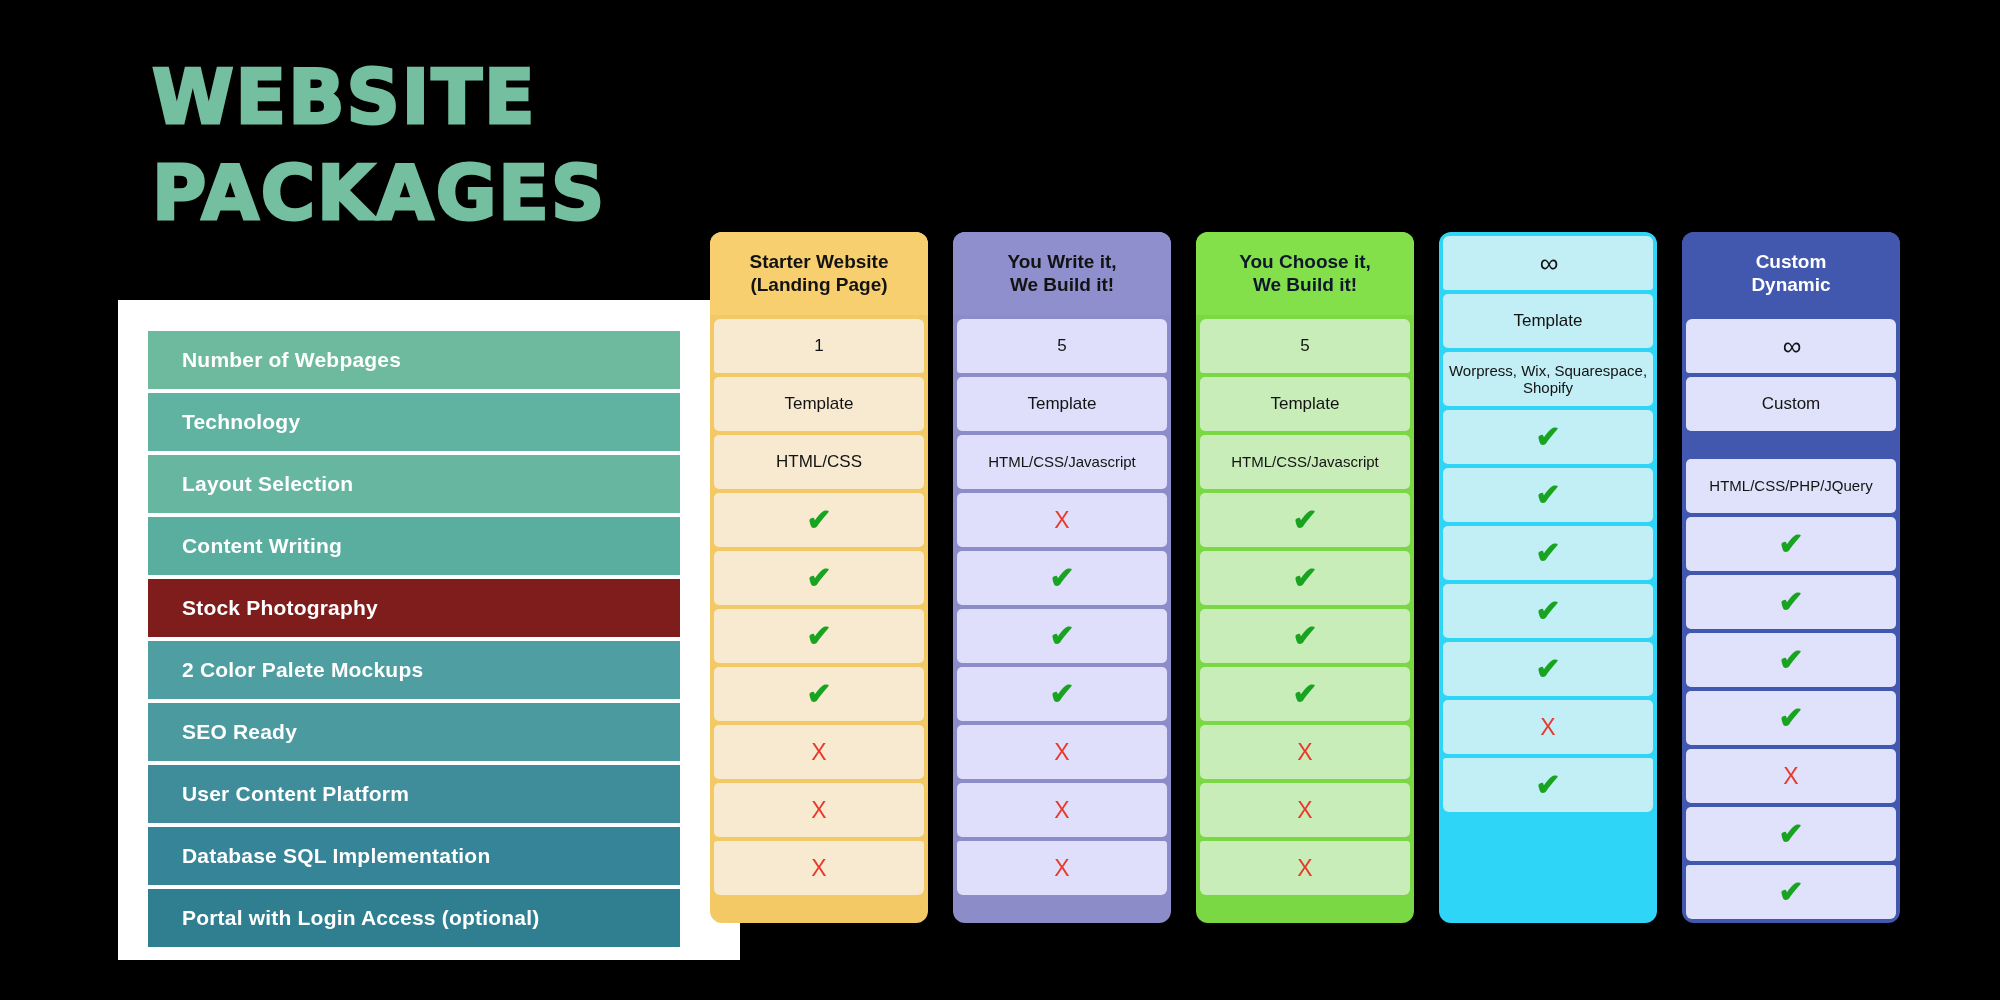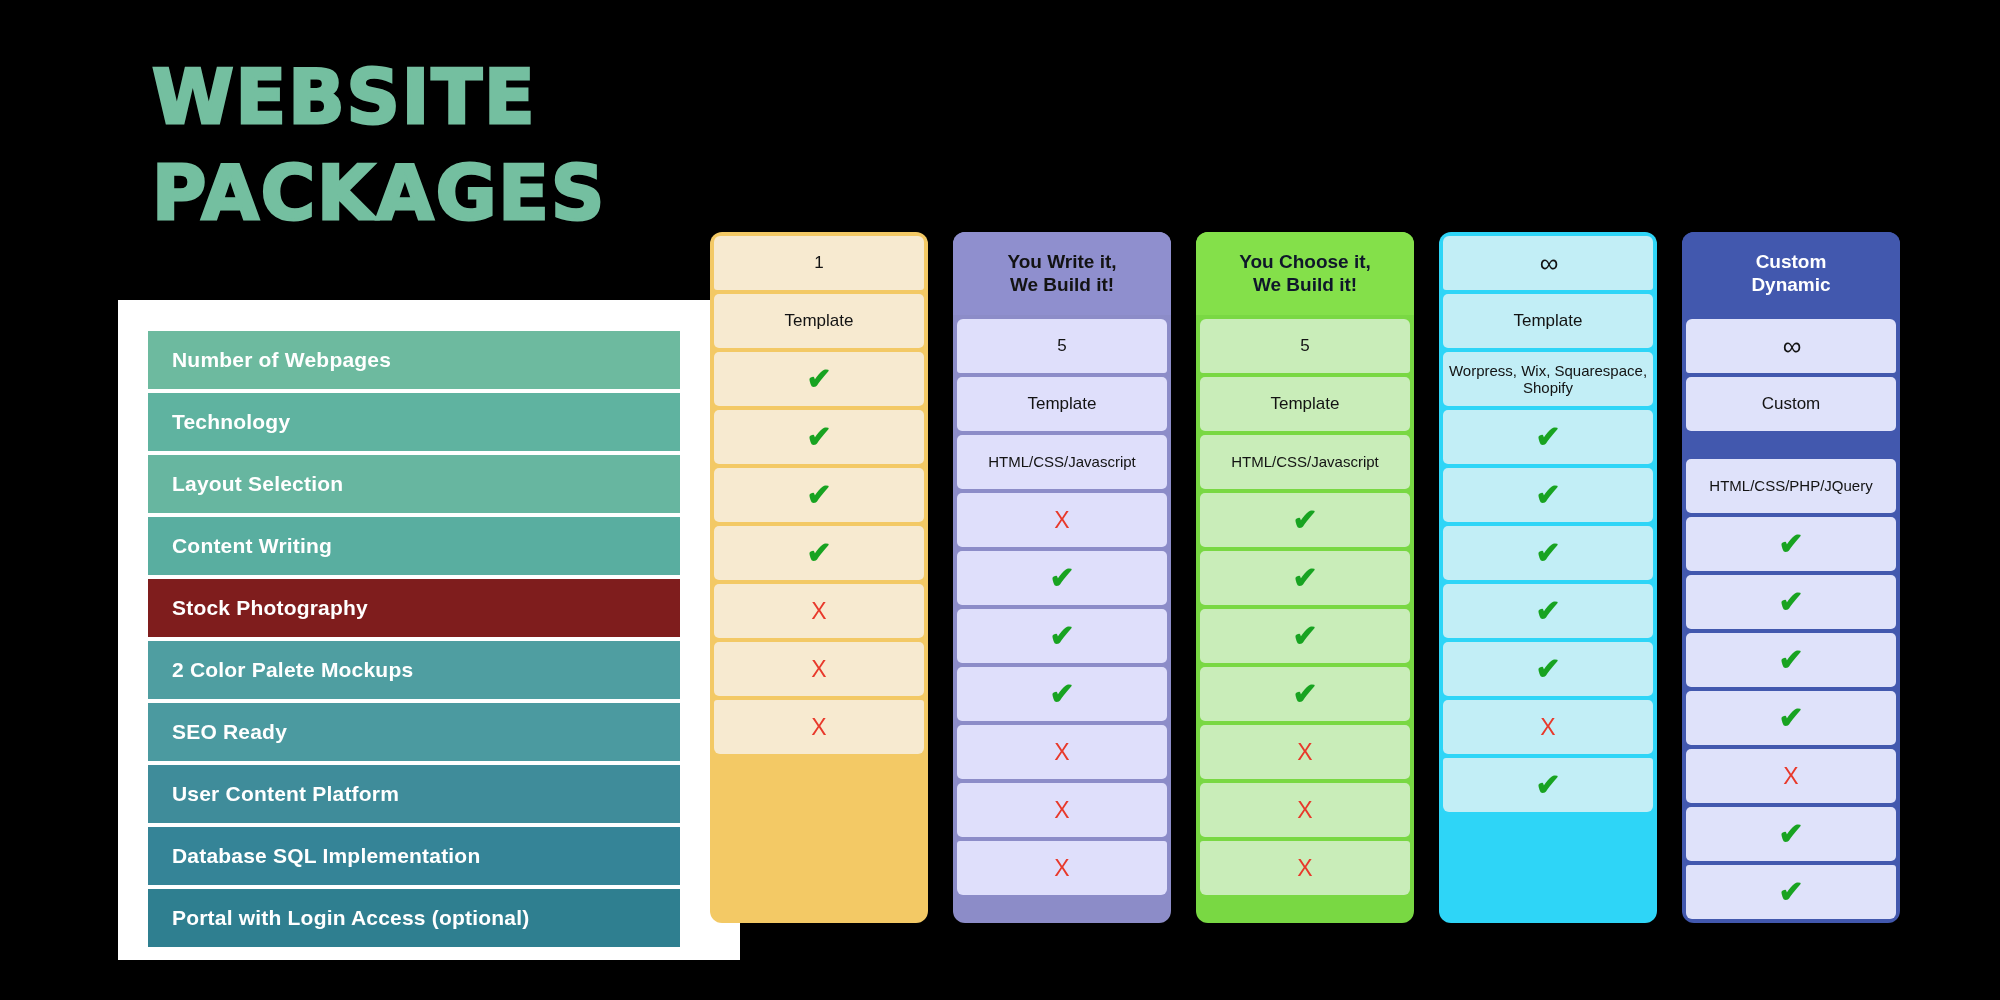--- a/index.html
+++ b/index.html
@@ -49,21 +49,21 @@
     position: absolute;
     left: 148px;
     top: 331px;
     width: 532px;
   }
   .row-label {
     height: 58px;
     margin-bottom: 4px;
     display: flex;
     align-items: center;
-    padding-left: 24px;
+    padding-left: 34px;
     box-sizing: border-box;
     color: #ffffff;
     font-weight: bold;
     font-size: 21px;
     letter-spacing: 0.2px;
     white-space: nowrap;
   }
 
   
   #columns {
@@ -153,26 +153,35 @@
     <div class="row-label" style="background: #7f1d1d;">Stock Photography</div>
     <div class="row-label" style="background: rgb(79, 158, 161);">2 Color Palete Mockups</div>
     <div class="row-label" style="background: rgb(75, 154, 160);">SEO Ready</div>
     <div class="row-label" style="background: rgb(63, 140, 154);">User Content Platform</div>
     <div class="row-label" style="background: rgb(53, 132, 151);">Database SQL Implementation</div>
     <div class="row-label" style="background: rgb(47, 127, 144);">Portal with Login Access (optional)</div>
   </div>
 
 <div id="columns">
     <div class="pkg-col" style="background: rgb(243, 201, 101);">
+      <div class="pkg-head" style="background: rgb(247, 207, 110); color: rgb(19, 19, 19);">
+        <div>
+          <div>Starter Website</div>
+          <div>(Landing Page)</div>
+        </div>
+      </div>
       <div class="pkg-body">
         <div class="pkg-cell first" style="background: rgb(247, 234, 208);">
           <span>1</span>
         </div>
         <div class="pkg-cell" style="background: rgb(247, 234, 208);">
           <span>Template</span>
+        </div>
+        <div class="pkg-cell" style="background: rgb(247, 234, 208);">
+          <span>HTML/CSS</span>
         </div>
         <div class="pkg-cell" style="background: rgb(247, 234, 208);">
           <span class="mark-yes">✔</span>
         </div>
         <div class="pkg-cell" style="background: rgb(247, 234, 208);">
           <span class="mark-yes">✔</span>
         </div>
         <div class="pkg-cell" style="background: rgb(247, 234, 208);">
           <span class="mark-yes">✔</span>
         </div>

